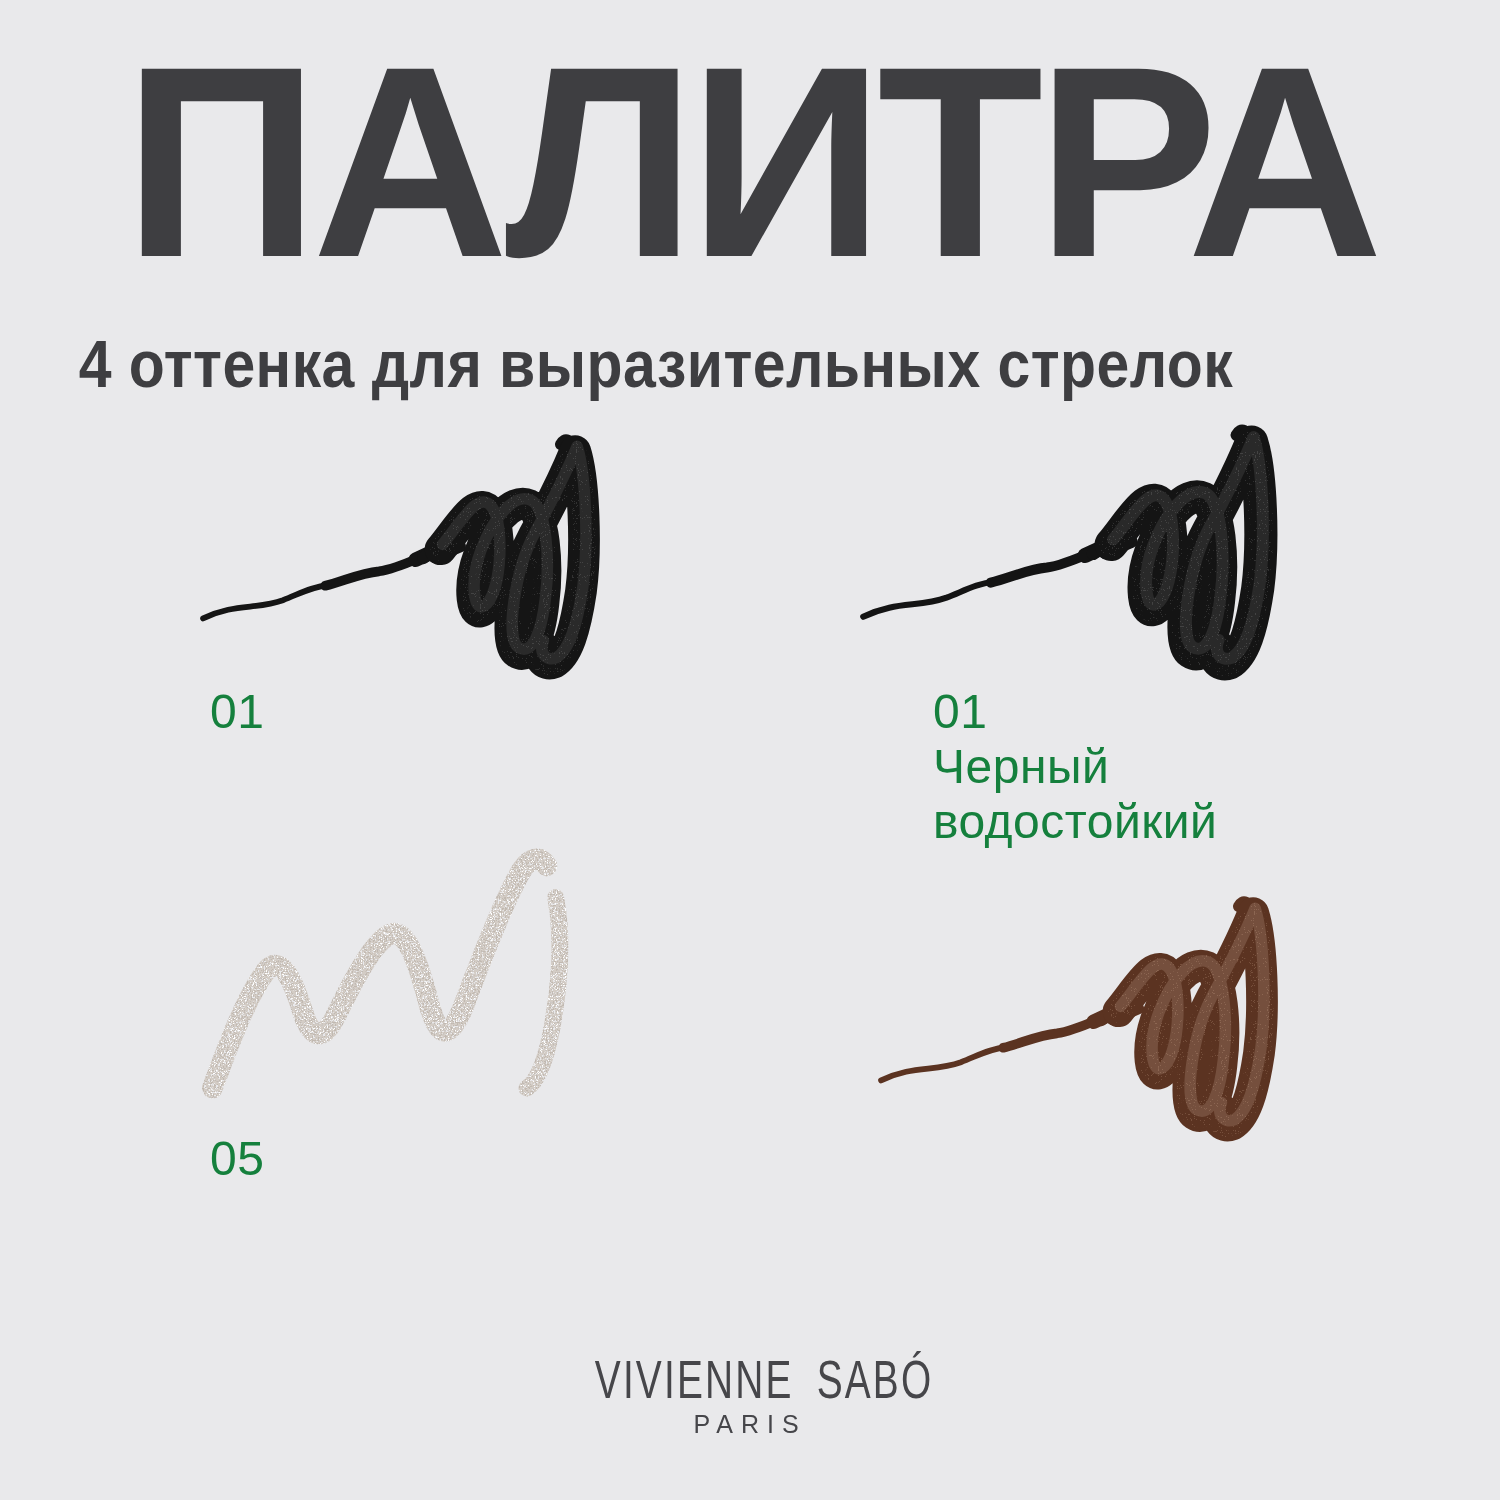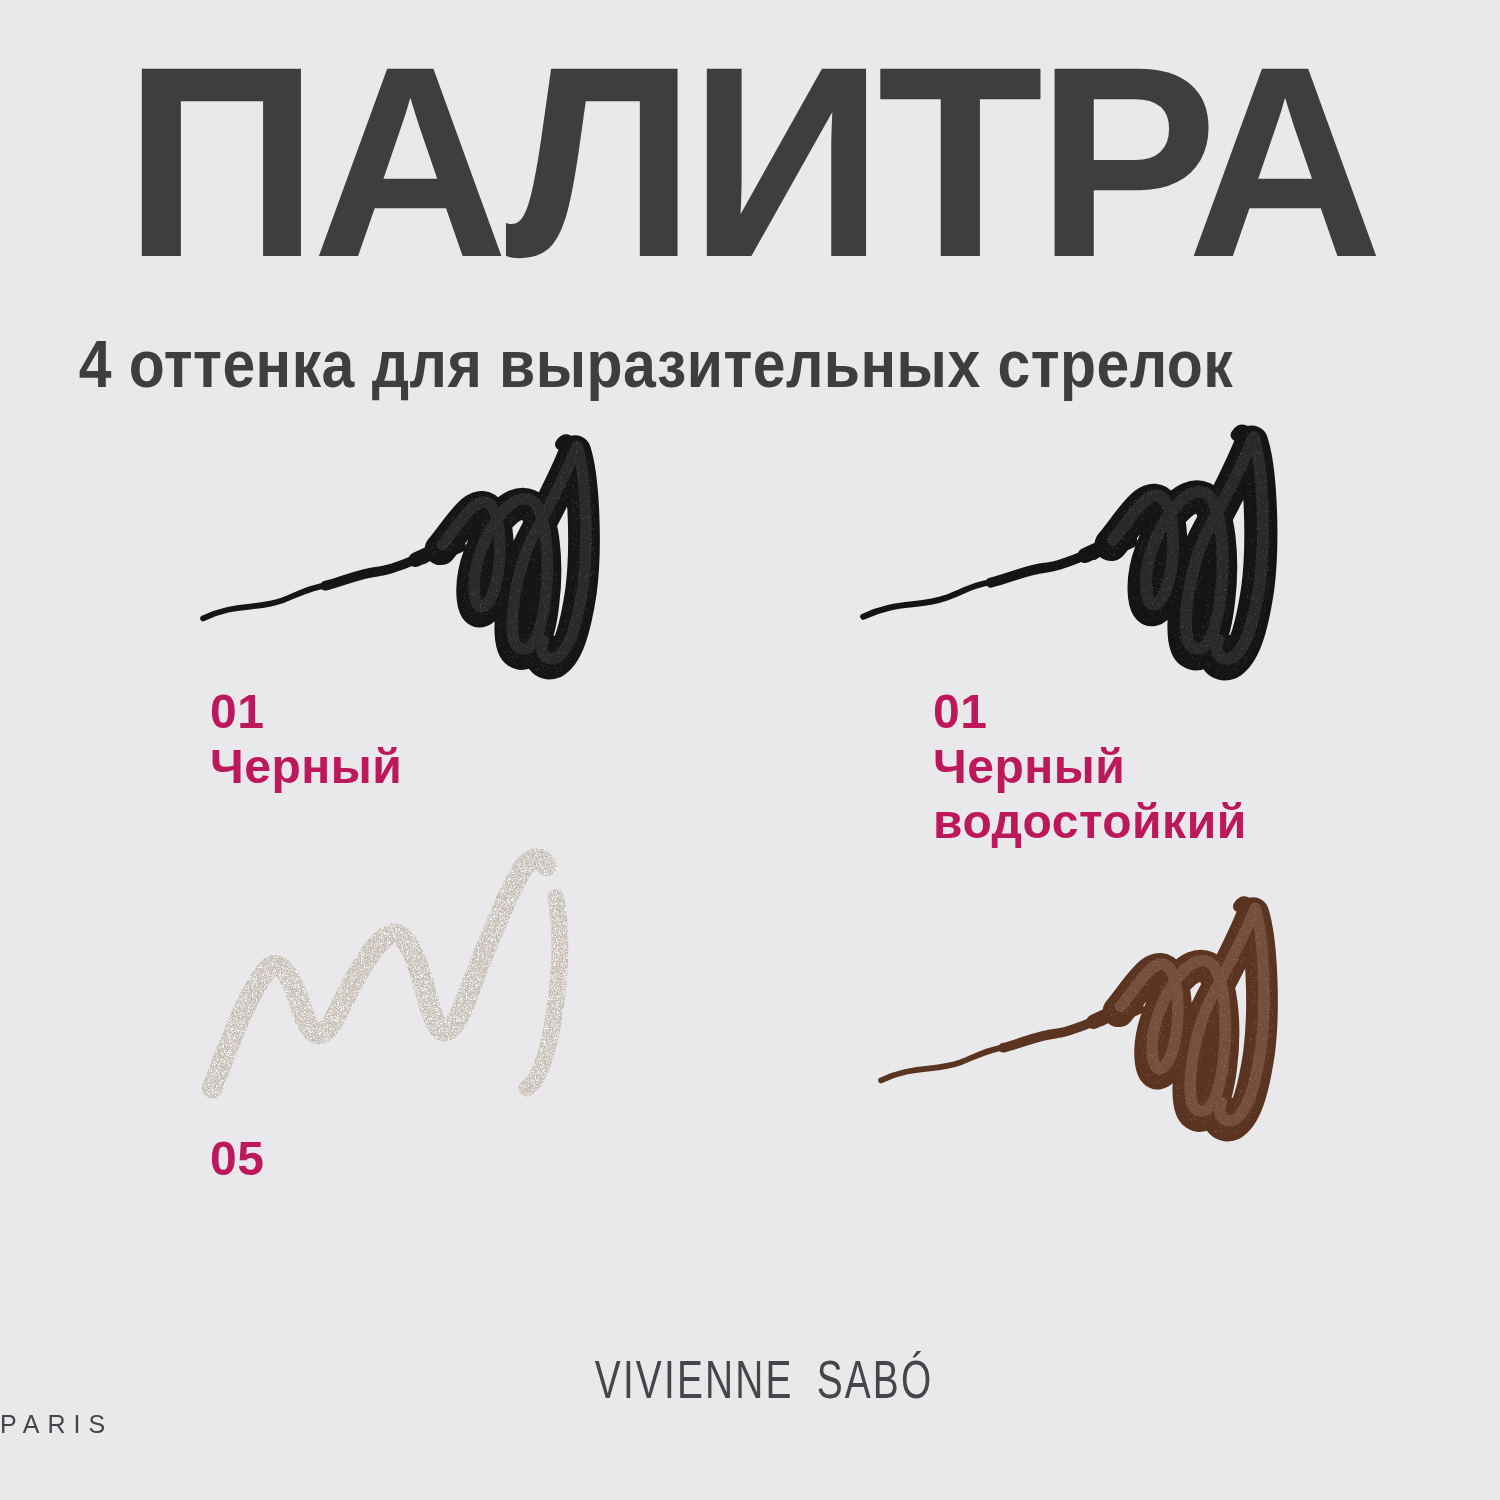--- a/index.html
+++ b/index.html
@@ -16,35 +16,35 @@
   .subtitle{
     display:inline-block;font-size:67px;font-weight:bold;line-height:1;
     transform:scaleX(0.88);transform-origin:center;white-space:nowrap;letter-spacing:0.5px;
   }
   .swatch-svg{position:absolute;overflow:visible;}
   .sw-tl{left:198px;top:430px;width:414px;height:250px;}
   .sw-tr{left:858px;top:420px;width:432px;height:261px;}
   .sw-bl{left:210px;top:842px;width:358px;height:254px;}
   .sw-br{left:876px;top:892px;width:414px;height:250px;}
   .shade-label{
-    position:absolute;font-size:48px;font-weight:bold;line-height:55px;
-    letter-spacing:0.5px;color:#be185d;
+    position:absolute;font-size:48px;font-weight:normal;line-height:55px;
+    letter-spacing:0.5px;color:#15803d;
   }
   .lbl-tl{left:210px;top:684px;width:420px;}
   .lbl-tr{left:933px;top:684px;width:360px;}
   .lbl-bl{left:210px;top:1131px;width:460px;}
   .lbl-br{left:933px;top:1131px;width:460px;}
   .brand{position:absolute;left:0;top:1352px;width:1500px;text-align:center;color:#46464a;padding-left:14px;}
   .brand-name{
     display:inline-block;font-size:54px;font-weight:normal;line-height:1;
     letter-spacing:3px;word-spacing:14px;transform:scaleX(0.72);transform-origin:center;
     white-space:nowrap;
   }
   .brand-city{
-    position:absolute;left:0;top:60px;width:1500px;text-align:left;
+    position:absolute;left:0;top:60px;width:1500px;text-align:center;
     font-size:25px;line-height:1;letter-spacing:8px;font-weight:normal;
   }
   .defs-holder{position:absolute;width:0;height:0;overflow:hidden;}
 </style>
 </head>
 <body>
 
 <div class="canvas">
 
   <svg class="defs-holder" aria-hidden="true">
@@ -95,21 +95,20 @@
 
   <svg class="swatch-svg sw-tl" viewBox="0 0 430 260">
     <g fill="none" stroke-linecap="round" stroke-linejoin="round" stroke="#151515">
       <use href="#liner"></use>
       <use href="#lp" stroke="rgba(255,255,255,0.09)" stroke-width="12" transform="translate(2,-5)"></use>
       <use href="#lp" stroke="#ffffff" stroke-width="24" filter="url(#sparkle)" opacity="0.12"></use>
     </g>
   </svg>
   <div class="shade-label lbl-tl">
     <div>01</div>
-    <div>Черный</div>
   </div>
 
   <svg class="swatch-svg sw-tr" viewBox="0 0 430 260">
     <g fill="none" stroke-linecap="round" stroke-linejoin="round" stroke="#141414">
       <use href="#liner"></use>
       <use href="#lp" stroke="rgba(255,255,255,0.09)" stroke-width="12" transform="translate(2,-5)"></use>
       <use href="#lp" stroke="#ffffff" stroke-width="24" filter="url(#sparkle)" opacity="0.12"></use>
     </g>
   </svg>
   <div class="shade-label lbl-tr">

